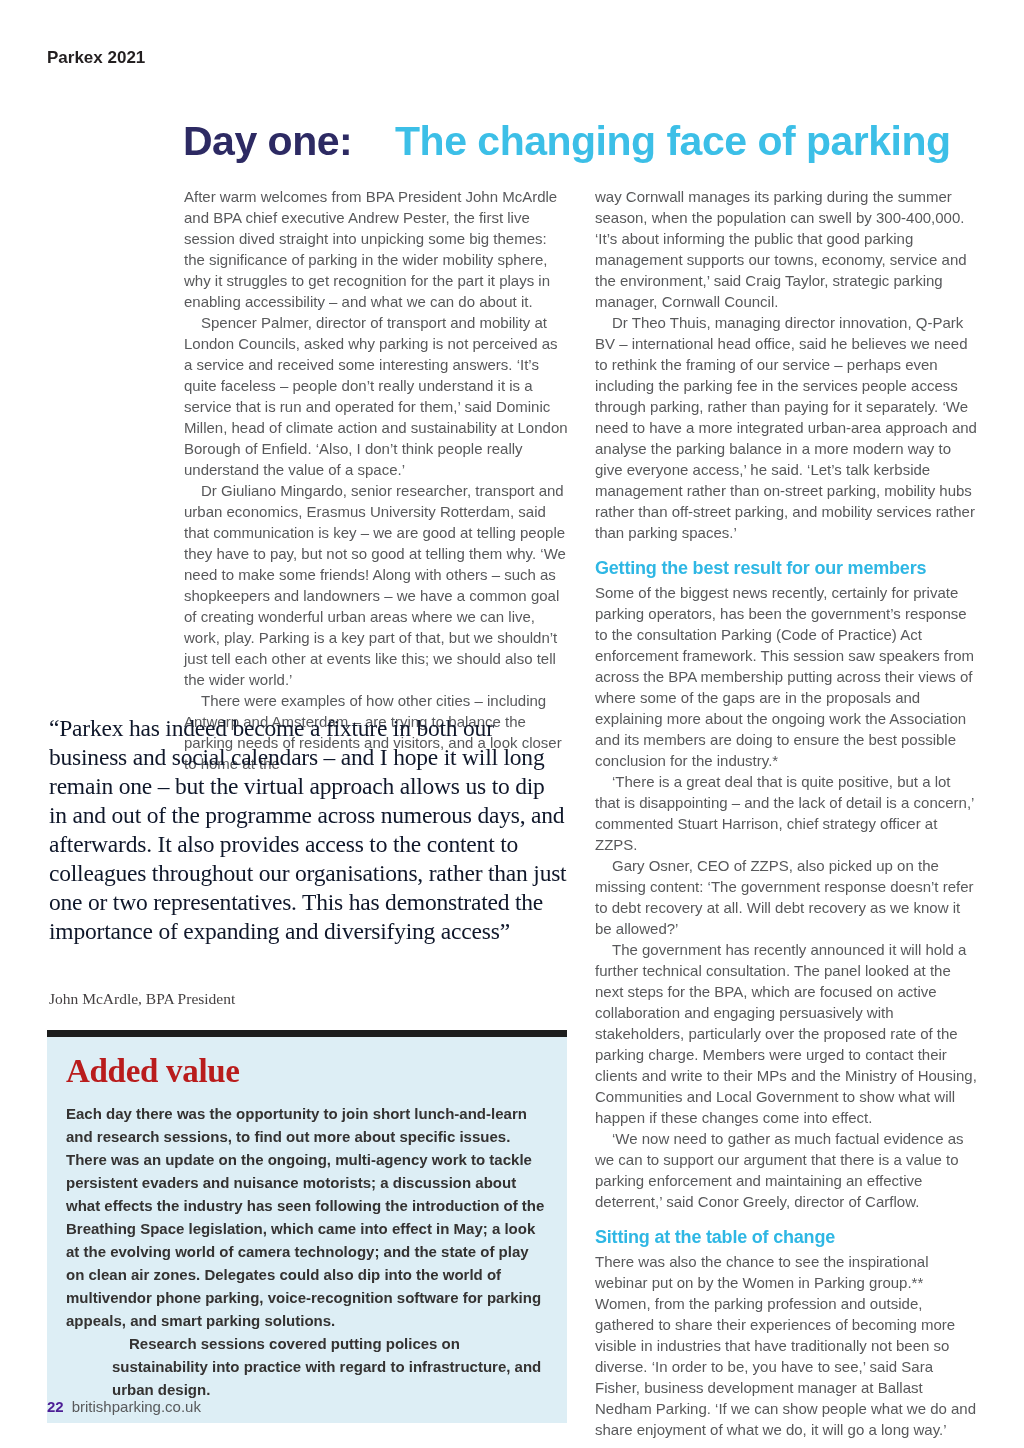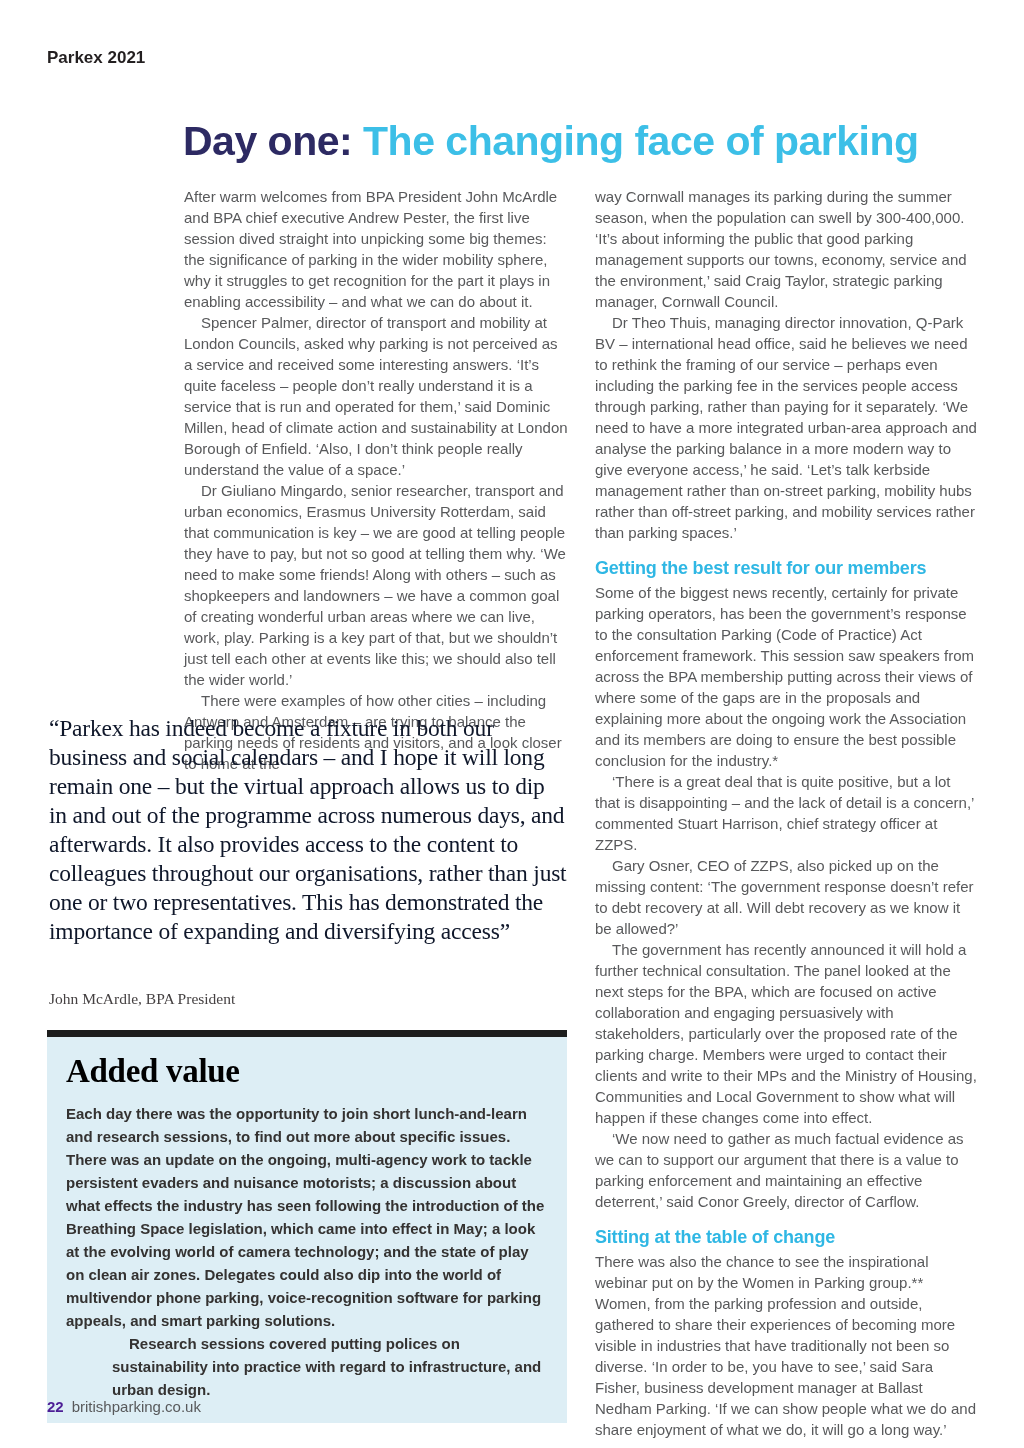--- a/index.html
+++ b/index.html
@@ -16,21 +16,21 @@
     position:absolute; left:47px; top:48px;
     font-size:17px; font-weight:700; color:#231f20;
     letter-spacing:0;
   }
   .title {
     position:absolute; left:183px; top:118px;
     font-size:41px; font-weight:700; letter-spacing:-0.5px;
     white-space:nowrap;
   }
   .title .t-navy { color:#2d2a63; }
-  .title .t-cyan { color:#3cbfe7; }
+  .title .t-cyan { color:#3cbfe7;margin-left:32px; }
   .col {
     position:absolute; top:186px; width:384px;
     font-size:15px; line-height:21px; color:#58595b;
   }
   .col-left  { left:184px; }
   .col-right { left:595px; }
   .col p { margin:0; }
   .col p.ind { text-indent:17px; }
   .subhead {
     color:#2fb7e4; font-size:18px; font-weight:700;
@@ -49,21 +49,21 @@
   }
   .addedvalue {
     position:absolute; left:47px; top:1030px; width:520px;
   }
   .av-bar { height:7px; background:#1d1d1d; }
   .av-body {
     background:#ddeef5; padding:16px 19px 22px 19px; min-height:338px;
   }
   .av-title {
     font-family:"Liberation Serif", serif;
-    font-size:33px; font-weight:700; color:#000000;
+    font-size:33px; font-weight:700; color:#b91c1c;
     margin-bottom:12px; letter-spacing:-0.3px;
   }
   .av-body p {
     font-size:15px; font-weight:700; line-height:23px; color:#343231;
   }
   .av-body p.ind { text-indent:17px;margin-left:46px; }
   .footer {
     position:absolute; left:47px; top:1398px;
     font-size:15px; color:#58595b;
   }

